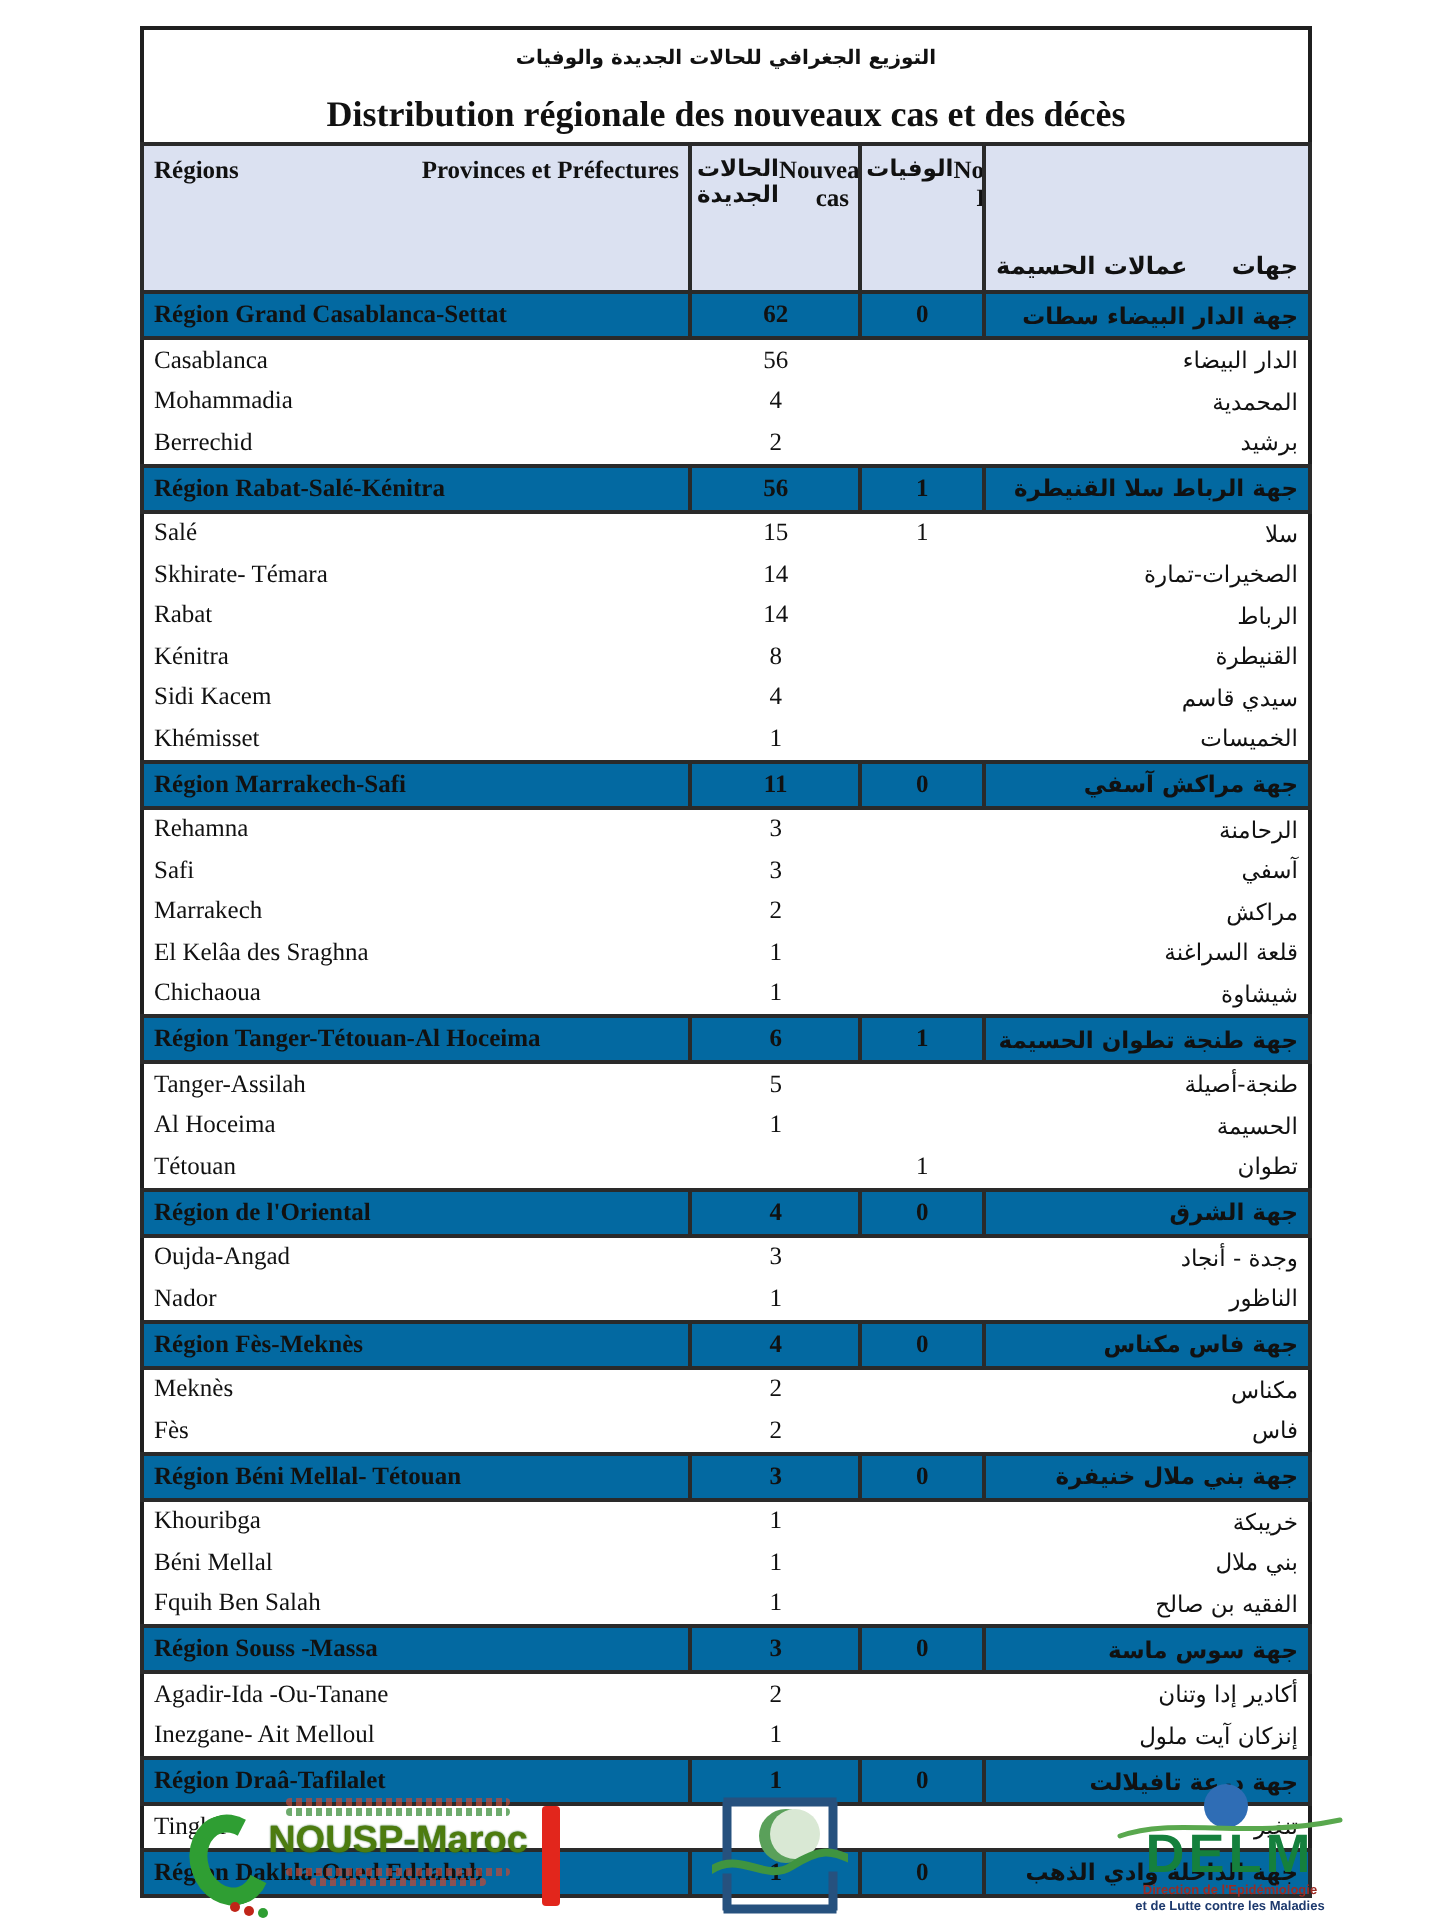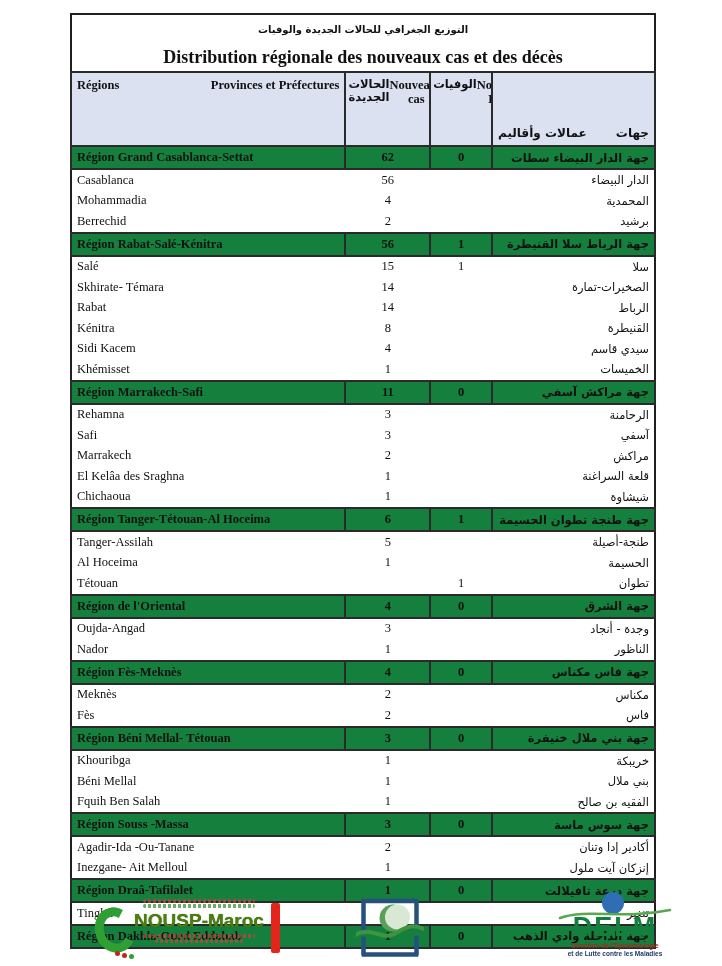--- a/index.html
+++ b/index.html
@@ -13,21 +13,21 @@
   td { font-size:12.5px; vertical-align:middle; overflow:hidden; white-space:nowrap; }
   .title-ar td { font-size:10px; font-weight:bold; text-align:center; height:27px; border:none; direction:rtl;
                  font-family:"DejaVu Sans",sans-serif; }
   .title-fr td { font-size:18px; font-weight:bold; text-align:center; height:25px; border:none; }
   .header-row td { background:#dbe1f1; border:2px solid #2a2a2a; font-weight:bold; height:70px; }
   .hdr-col { display:flex; flex-direction:row; justify-content:space-between; height:62px; padding:2px 4px; }
   .hdr-mid { text-align:center; line-height:1.12; display:flex; justify-content:space-between; height:62px; padding:2px 1px; }
   .hdr-mid .ar { white-space:normal; direction:rtl; font-family:"DejaVu Sans",sans-serif; font-size:11.5px; }
   .hdr-mid .fr { white-space:normal; }
   .hdr-right { align-items:flex-end; text-align:left; direction:rtl; font-family:"DejaVu Sans",sans-serif; font-size:12px; }
-  tr.region td { background:#15803d; border:2px solid #2a2a2a; font-weight:bold; height:19px; }
+  tr.region td { background:#0369a1; border:2px solid #2a2a2a; font-weight:bold; height:19px; }
   tr.province td { border:none; height:18.5px; }
   td.name { padding-left:5px; text-align:left; }
   td.num { text-align:center; }
   td.ar { text-align:right; padding-right:5px; direction:rtl; font-family:"DejaVu Sans",sans-serif; font-size:11.5px; }
   tr.region td.ar { font-size:11.5px; }
 
   
   .logos { position:absolute; left:0; top:888px; width:722px; height:78px; }
   .nousp { position:absolute; left:95px; top:10px; width:185px; height:62px; }
   .nousp-arc { position:absolute; left:0; top:9px; width:40px; height:46px; box-sizing:border-box;
@@ -87,21 +87,21 @@
         </td>
         <td>
           <div class="hdr-mid">
             <span class="ar">الوفيات</span>
             <span class="fr">Nouveaux Décès</span>
           </div>
         </td>
         <td>
           <div class="hdr-col hdr-right">
             <span>جهات</span>
-            <span>عمالات وأقاليم</span>
+            <span>عمالات الحسيمة</span>
           </div>
         </td>
       </tr>
     </tbody>
     <tbody id="rows-body">
         <tr class="region">
           <td class="name">Région Grand Casablanca-Settat</td>
           <td class="num">62</td>
           <td class="num">0</td>
           <td class="ar">جهة الدار البيضاء سطات</td>

